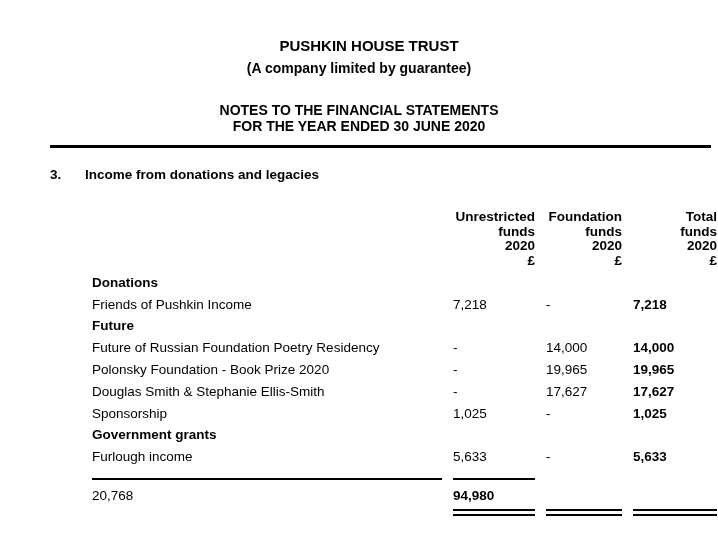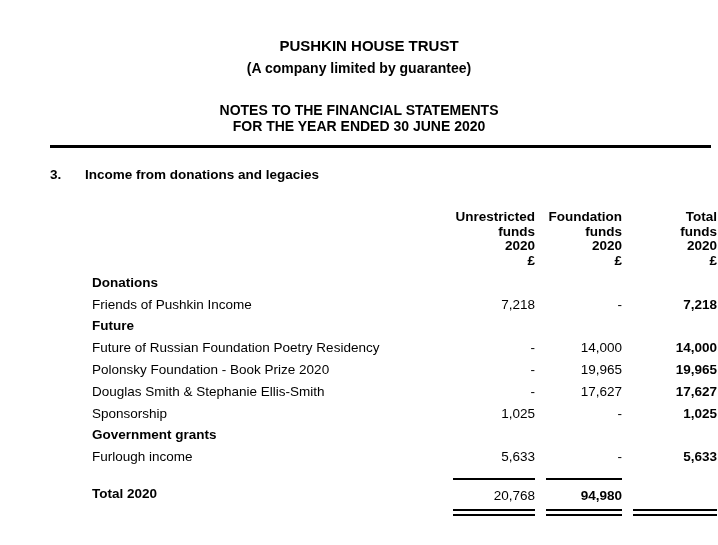--- a/index.html
+++ b/index.html
@@ -31,21 +31,21 @@
     grid-template-columns: 350px 82px 76px 84px;
     column-gap: 11px;
   }
 
   .col-headers { margin-bottom: 3px; }
   .col-headers .num-head { text-align: right; font-weight: bold; line-height: 14.7px; }
 
   .row { height: 21.8px; line-height: 21.8px; }
   .row .lbl { text-align: left; white-space: nowrap; }
   .row.heading .lbl { font-weight: bold; }
-  .num { text-align: right; }
+  .num { text-align: left; }
   .bold { font-weight: bold; }
 
   .total-section { margin-top: 10px; }
   .total-row .cell { padding-top: 6px; line-height: 20px; }
   .total-row .lbl  { font-weight: bold; }
   .total-row .num.ruled { border-top: 2px solid #000; }
 
   .double-rule-row { margin-top: 3px; }
   .double-rule {
     height: 7px;
@@ -155,21 +155,20 @@
 
     <div class="grid-row row">
       <div class="lbl">Furlough income</div>
       <div class="num">5,633</div>
       <div class="num">-</div>
       <div class="num bold">5,633</div>
     </div>
 
     <div class="total-section">
       <div class="grid-row total-row">
-        <div class="cell lbl">Total 2020</div>
         <div class="cell num ruled">20,768</div>
         <div class="cell num ruled bold">94,980</div>
       </div>
       <div class="grid-row double-rule-row">
         <div></div>
         <div class="double-rule"></div>
         <div class="double-rule"></div>
         <div class="double-rule"></div>
       </div>
     </div>

